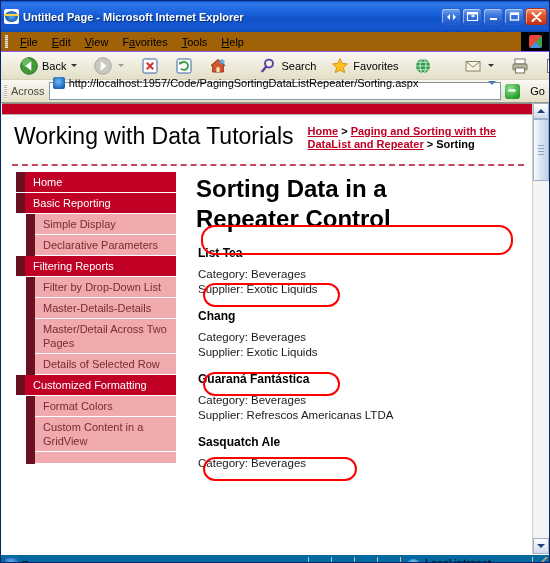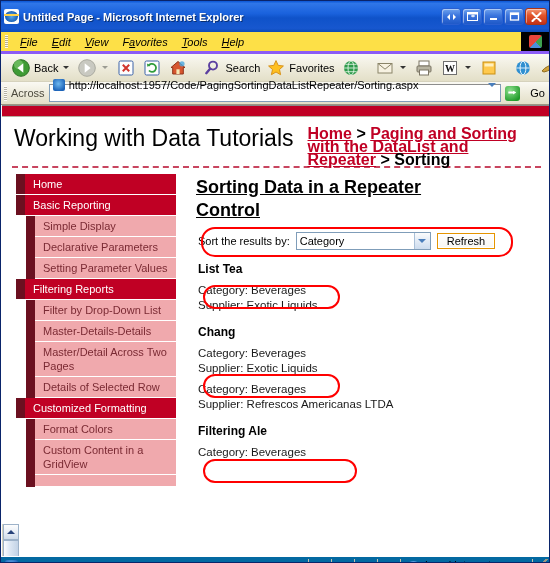--- a/index.html
+++ b/index.html
@@ -80,27 +80,26 @@
   .tb-btn.close {
     width: 22px;
     background: linear-gradient(180deg,#f49a7a,#e2542a 42%,#c3321a 100%);
     border-color: #ad3416;
   }
   .tb-btn svg { display:block; }
 
   
   #menu-bar {
     height: 19px;
-    background: #fde047;
-    border-bottom: 3px solid #8b5cf6;
+    background: #a16207;
+    border-bottom: 1px solid #8b5cf6;
     display: flex;
     align-items: center;
     padding-left: 4px;
     position: relative;
-    font-style: italic;
   }
   #menu-bar::before {
     content:"";
     width: 3px; height: 13px;
     background-image: linear-gradient(180deg,#fff 50%,#aca899 50%);
     background-size: 2px 2px;
     margin-right: 5px;
     opacity:.85;
   }
   .menu-item {
@@ -127,21 +126,21 @@
     border-radius:2px;
   }
 
   
   #toolbar {
     height: 27px;
     background: linear-gradient(180deg,#faf9f3,#ece9d8 60%,#e3dfc8);
     border-bottom: 1px solid #d6d2bd;
     display: flex;
     padding-left: 3px;
-    gap: 0px;
+    gap: 8px;
   }
   #toolbar::before {
     content:"";
     width: 3px; height: 18px;
     background-image: linear-gradient(180deg,#fff 50%,#aca899 50%);
     background-size: 2px 2px;
     margin-right: 4px;
     opacity:.85;
   }
   .tbar-btn {
@@ -216,21 +215,20 @@
   }
 
   
   #viewport {
     position: relative;
     height: 451px;
     background: #ffffff;
     border-left: 1px solid #fff;
     display: flex;
     overflow: hidden;
-    flex-direction: column;
   }
   #page {
     flex: 1 1 auto;
     position: relative;
     overflow: hidden;
     background:#fff;
   }
   #topbar-red {
     height: 10px;
     background: #c00024;
@@ -248,21 +246,21 @@
     color: #000;
     font-weight: normal;
     line-height: 30px;
     letter-spacing: 0px;
     white-space: nowrap;
     flex: 0 0 auto;
   }
   #breadcrumb {
     margin-left: 14px;
     margin-top: 4px;
-    font-size: 16px;
+    font-size: 11px;
     font-weight: bold;
     line-height: 13px;
     color: #000;
     max-width: 215px;
   }
   #breadcrumb a {
     color: #c00024;
     text-decoration: underline;
   }
   #breadcrumb .sep { color:#000; }
@@ -318,27 +316,26 @@
   }
   #sidebar-inner { position: relative; z-index: 1; }
 
   
   #content {
     flex: 1 1 auto;
     padding: 8px 10px 0 20px;
     min-width: 0;
   }
   #content-title {
-    font-size: 18px;
+    font-size: 24px;
     font-weight: bold;
     color: #000;
-    line-height: 23px;
+    line-height: 30px;
     margin: 0 0 10px 0;
     max-width: 280px;
-    text-decoration: underline;
   }
   #sort-row {
     display:flex; align-items:center; gap: 6px;
     margin: 8px 0 6px 2px;
   }
   #sort-label { font-size: 11px; color:#000; white-space:nowrap; }
   #sort-select {
     width: 135px; height: 18px;
     border: 1px solid #7f9db9;
     background: #fff;
@@ -660,63 +657,53 @@
 
       <div id="body-cols">
 
         <div id="sidebar">
           <div id="sidebar-stripe"></div>
           <div id="sidebar-inner">
             <div class="nav-section"><span>Home</span></div>
             <div class="nav-section"><span>Basic Reporting</span></div>
             <div class="nav-item"><span>Simple Display</span></div>
             <div class="nav-item"><span>Declarative Parameters</span></div>
-            <div class="nav-item"><span>Setting Parameter Values</span></div>
             <div class="nav-section"><span>Filtering Reports</span></div>
             <div class="nav-item"><span>Filter by Drop-Down List</span></div>
             <div class="nav-item"><span>Master-Details-Details</span></div>
             <div class="nav-item"><span>Master/Detail Across Two Pages</span></div>
             <div class="nav-item"><span>Details of Selected Row</span></div>
             <div class="nav-section"><span>Customized Formatting</span></div>
             <div class="nav-item"><span>Format Colors</span></div>
             <div class="nav-item"><span>Custom Content in a GridView</span></div>
             <div class="nav-item partial"></div>
           </div>
         </div>
 
         <div id="content">
           <h1 id="content-title">Sorting Data in a Repeater Control</h1>
 
-          <div id="sort-row">
-            <span id="sort-label">Sort the results by:</span>
-            <div id="sort-select">
-              <span class="val">Category</span>
-              <span class="arrow-box">
-                  <span class="v"></span>
-                </span>
-            </div>
-            <button id="refresh-btn">Refresh</button>
-          </div>
 
           <div class="product">
             <div class="pname">List Tea</div>
             <div class="pline">Category: Beverages</div>
             <div class="pline">Supplier: Exotic Liquids</div>
           </div>
           <div class="product">
             <div class="pname">Chang</div>
             <div class="pline">Category: Beverages</div>
             <div class="pline">Supplier: Exotic Liquids</div>
           </div>
           <div class="product">
+            <div class="pname">Guaraná Fantástica</div>
             <div class="pline">Category: Beverages</div>
             <div class="pline">Supplier: Refrescos Americanas LTDA</div>
           </div>
           <div class="product">
-            <div class="pname">Filtering Ale</div>
+            <div class="pname">Sasquatch Ale</div>
             <div class="pline">Category: Beverages</div>
           </div>
         </div>
       </div>
 
       <div class="annot" style="left:199px; top:122px; width:308px; height:26px;"></div>
       <div class="annot" style="left:201px; top:180px; width:133px; height:20px;"></div>
       <div class="annot" style="left:201px; top:269px; width:133px; height:20px;"></div>
       <div class="annot" style="left:201px; top:354px; width:150px; height:20px;"></div>
     </div>

